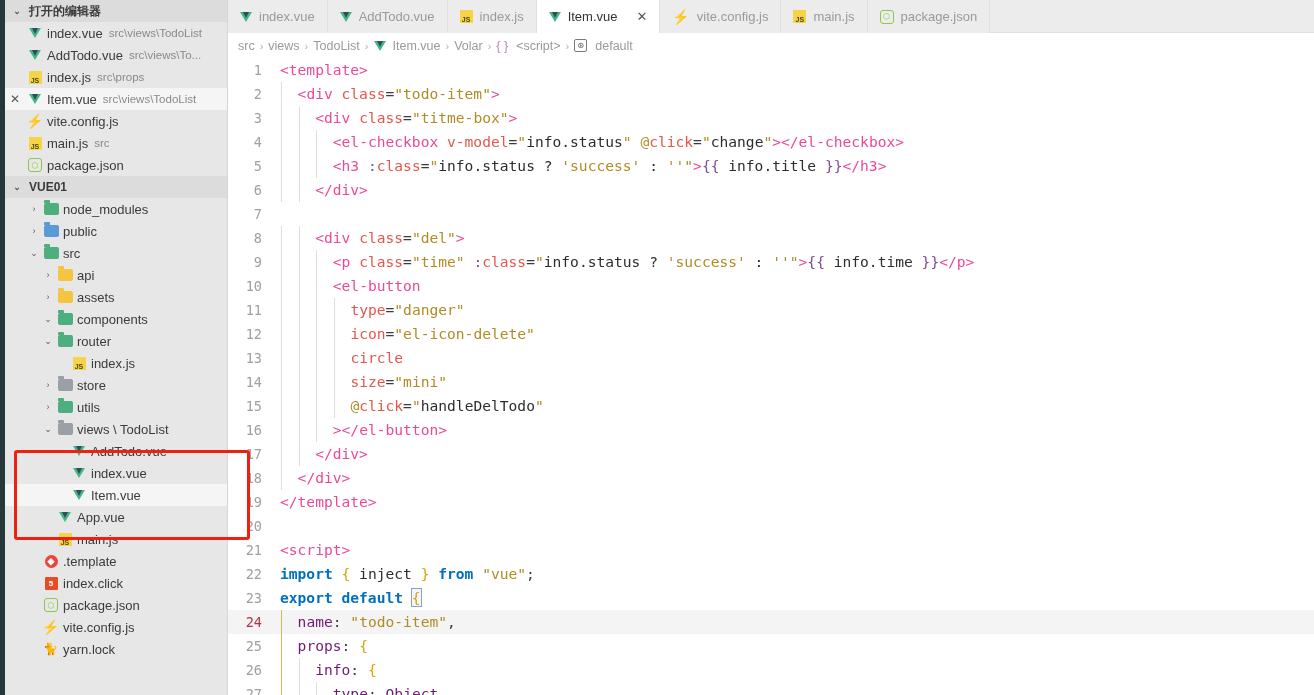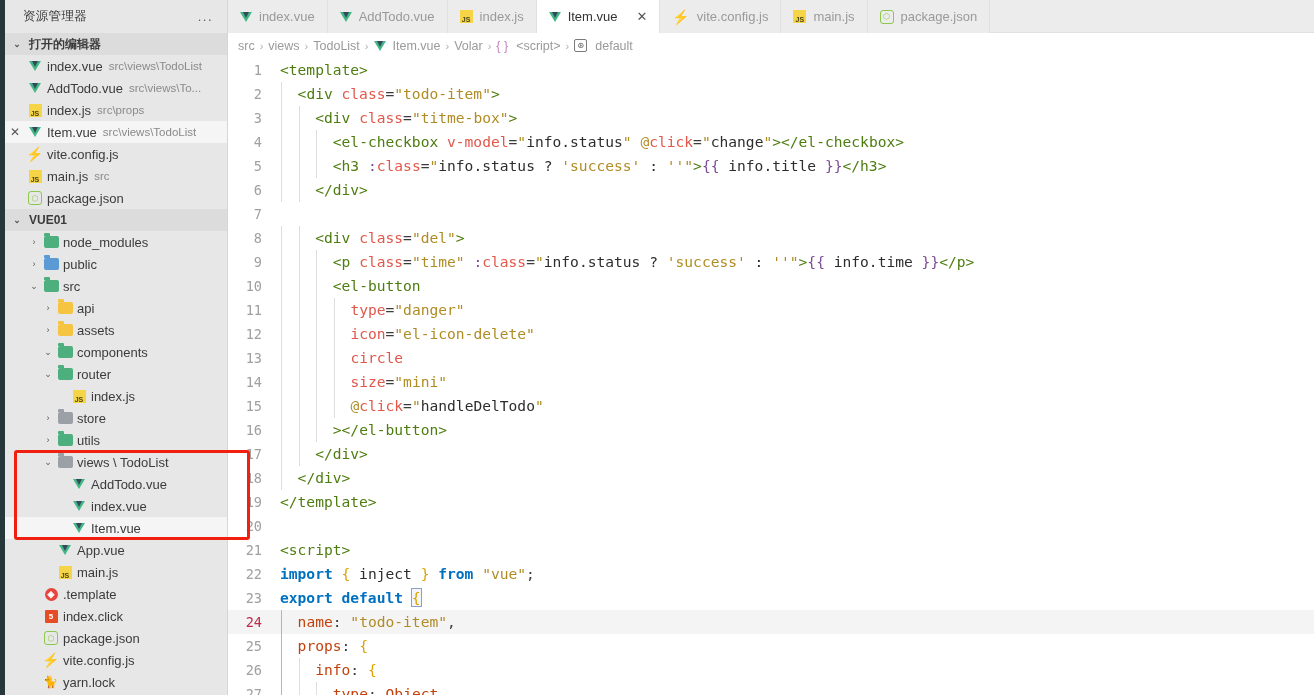--- a/index.html
+++ b/index.html
@@ -98,29 +98,29 @@
   .line.active { background: #f4f4f4; }
   .ln {
     width: 52px; flex: none; text-align: right; padding-right: 18px;
     color: #a0a0a0; font-size: 13.6px;
     font-family: "DejaVu Sans Mono", "Liberation Mono", monospace;
   }
   .line.active .ln { color: #c02c4c; }
   .src { flex: 1; position: relative; }
 
   
-  .t-tag    { color: #4d7c0f; }
+  .t-tag    { color: #ec4899; }
   .t-attr   { color: #e2574a; }
   .t-str    { color: #b08c24; }
   .t-kw     { color: #0070c1; font-weight: bold; }
   .t-mus    { color: #7b4b94; }
   .t-id     { color: #2d2d2d; }
   .t-prop   { color: #2d2d2d; }
   .t-brace-y{ color: #d9a300; }
-  .t-type   { color: #c2410c; }
+  .t-type   { color: #701a75; }
   .t-plain  { color: #3b3b3b; }
 
   .cursor-box { outline: 1px solid #8aa0c8; background: rgba(140,160,200,.10); }
 
   
   .ig { position: absolute; top: 0; bottom: 0; width: 1px; background: #dedede; }
   .ig.act { background: #d6b656; }
 
   
   .annot {
@@ -130,24 +130,20 @@
 </style>
 </head>
 <body>
 
 <div class="app">
 
   <div class="activity-bar"></div>
 
   <div class="sidebar">
 
-    <div class="sidebar-header">
-      <span class="sidebar-title">资源管理器</span>
-      <span class="ellipsis-btn">...</span>
-    </div>
 
     <div class="section-header">
       <span class="chev">⌄</span>
       <span>打开的编辑器</span>
     </div>
     <div id="open-editors-list">
         <div class="row">
           <span class="closebox"></span>
           <span class="icon">
             <span class="vue-ic"></span>

